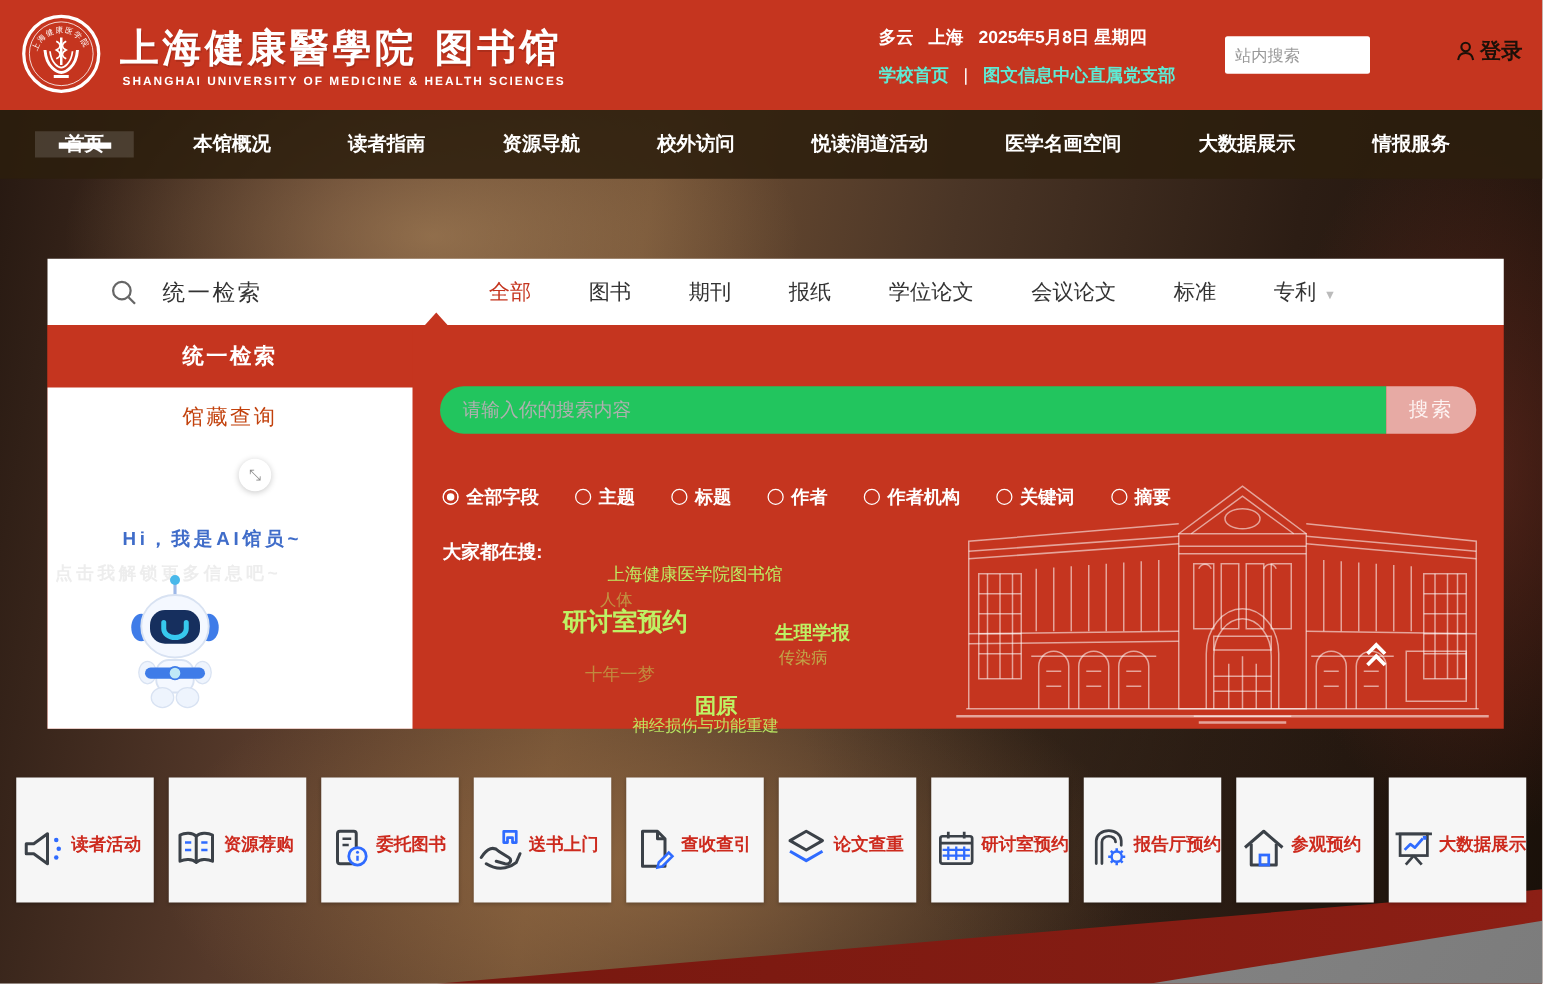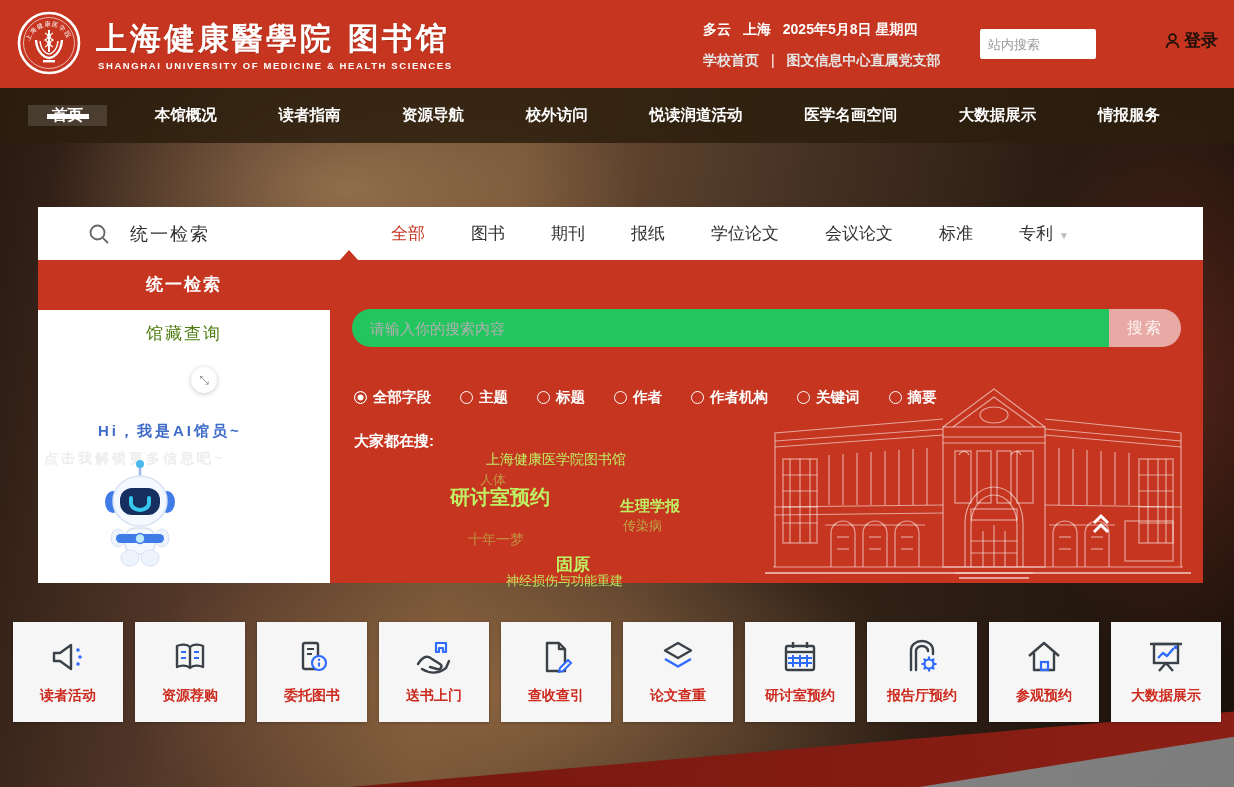--- a/index.html
+++ b/index.html
@@ -23,21 +23,21 @@
 
   
   .topbar { position:absolute; top:0; left:0; width:1234px; height:88px; background:#c5351f; z-index:3; }
   .seal { position:absolute; left:16px; top:10px; }
   .logo-title { position:absolute; left:96px; top:18px; color:#fff; font-size:31px; font-weight:bold;
     font-family:"DejaVu Serif","Liberation Serif",serif; letter-spacing:3px; text-shadow:1px 1px 0 rgba(0,0,0,0.12);}
   .logo-sub { position:absolute; left:98px; top:60px; color:#fff; font-size:9.5px; font-weight:bold; letter-spacing:1.6px; }
   .weather { position:absolute; left:703px; top:21px; color:#fff; font-size:14px; font-weight:bold; }
   .weather span { margin-right:8px; }
   .hlinks { position:absolute; left:703px; top:52px; color:#fff; font-size:14px; font-weight:bold; }
-  .hlinks a { color:#e5e5e5; text-decoration:none; }
+  .hlinks a { color:#5eead4; text-decoration:none; }
   .hlinks .sep { margin:0 8px; font-weight:normal; }
   .site-search { position:absolute; left:980px; top:29px; width:116px; height:30px; background:#fff;
     border:none; border-radius:2px; font-size:13px; padding:0 8px; color:#333; outline:none; }
   .site-search::placeholder { color:#999; }
   .login { position:absolute; right:16px; top:29px; display:flex; align-items:center; gap:4px;
     color:#1c1008; font-size:17px; font-weight:bold; cursor:pointer; }
 
   
   .mainnav { position:absolute; top:88px; left:0; width:1234px; height:55px; z-index:3;
     background:rgba(44,30,13,0.86); display:flex; align-items:center; padding:0 60px 0 28px;
@@ -58,21 +58,21 @@
   .tab.active { color:#c5351f; }
   .tab .dd { display:inline-block; margin-left:6px; font-size:10px; color:#bbb; }
   .tab-caret { position:absolute; left:302px; bottom:0; width:0; height:0;
     border-left:9px solid transparent; border-right:9px solid transparent; border-bottom:10px solid #c5351f; }
 
   .panel { position:relative; width:100%; height:323px; background:#c5351f; }
   .side { position:absolute; left:0; top:0; width:292px; height:323px; }
   .side-red { height:50px; line-height:50px; text-align:center; color:#fff; font-size:17px;
     font-weight:bold; letter-spacing:2px; background:#c5351f; cursor:pointer; }
   .side-white { position:relative; height:273px; background:#fff; }
-  .side-item2 { height:48px; line-height:48px; text-align:center; color:#4d7c0f; font-size:17px;
+  .side-item2 { height:48px; line-height:48px; text-align:center; color:#c2410c; font-size:17px;
     letter-spacing:2px; cursor:pointer; }
   .collapse-btn { position:absolute; left:153px; top:57px; width:26px; height:26px; border-radius:50%;
     background:#fff; box-shadow:0 1px 5px rgba(0,0,0,0.22); color:#8a8a8a; font-size:12px;
     display:flex; align-items:center; justify-content:center; cursor:pointer; }
   .ai-greet { position:absolute; left:60px; top:112px; color:#3f6cc9; font-size:15px; font-weight:bold; letter-spacing:3px; }
   .ai-hint { position:absolute; left:6px; top:140px; color:#ededed; font-size:14px; font-weight:bold; letter-spacing:3px; }
   .robot { position:absolute; left:42px; top:148px; cursor:pointer; }
 
   .main-area { position:absolute; left:292px; right:0; top:0; bottom:0; }
   .search-row { position:absolute; left:22px; right:22px; top:49px; height:38px; display:flex; }
@@ -95,21 +95,21 @@
   .hw5 { left:138px; top:271px; font-size:14px; opacity:.45; }
   .hw6 { left:226px; top:293px; font-size:17px; font-weight:bold; }
   .hw7 { left:176px; top:312px; font-size:13px; opacity:.92; }
   .building { position:absolute; right:6px; bottom:2px; }
   .chevrons-up { position:absolute; right:92px; bottom:48px; }
 
   
   .quicklinks { position:absolute; left:0; top:622px; width:1234px; display:flex;
     justify-content:center; gap:12px; z-index:3; }
   .qcard { width:110px; height:100px; background:#f6f6f6; box-shadow:0 1px 3px rgba(0,0,0,0.25);
-    display:flex; flex-direction:column; align-items:center; cursor:pointer;text-align:center; }
+    display:flex; align-items:center; cursor:pointer;text-align:center; }
   .qcard svg { margin-top:13px; }
   .qlabel { margin-top:8px; color:#cd2a1e; font-size:14px; font-weight:bold; white-space:nowrap; }
 </style>
 </head>
 <body>
 
 <div class="stage">
   <div class="wedge-red"></div>
   <div class="wedge-gray"></div>
 

